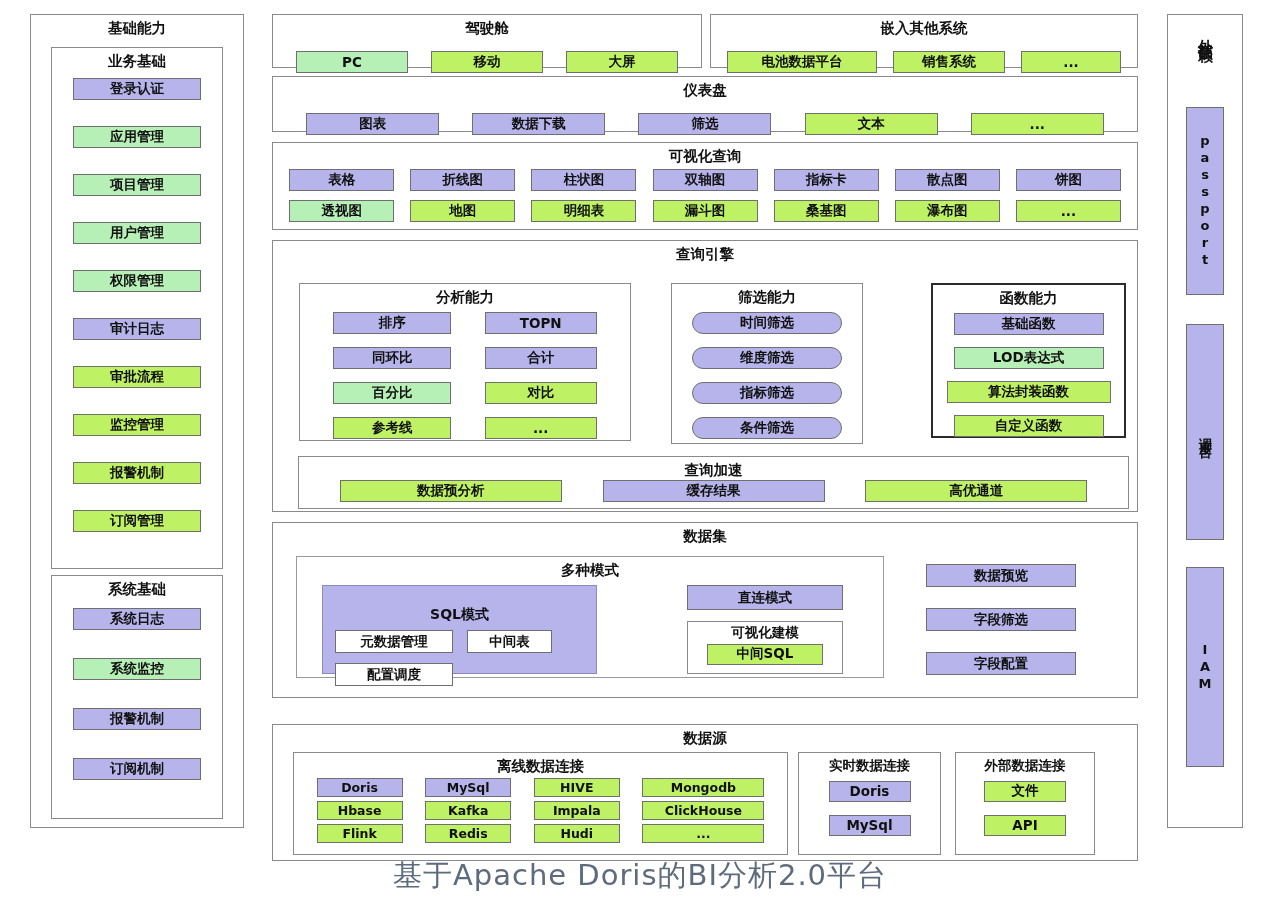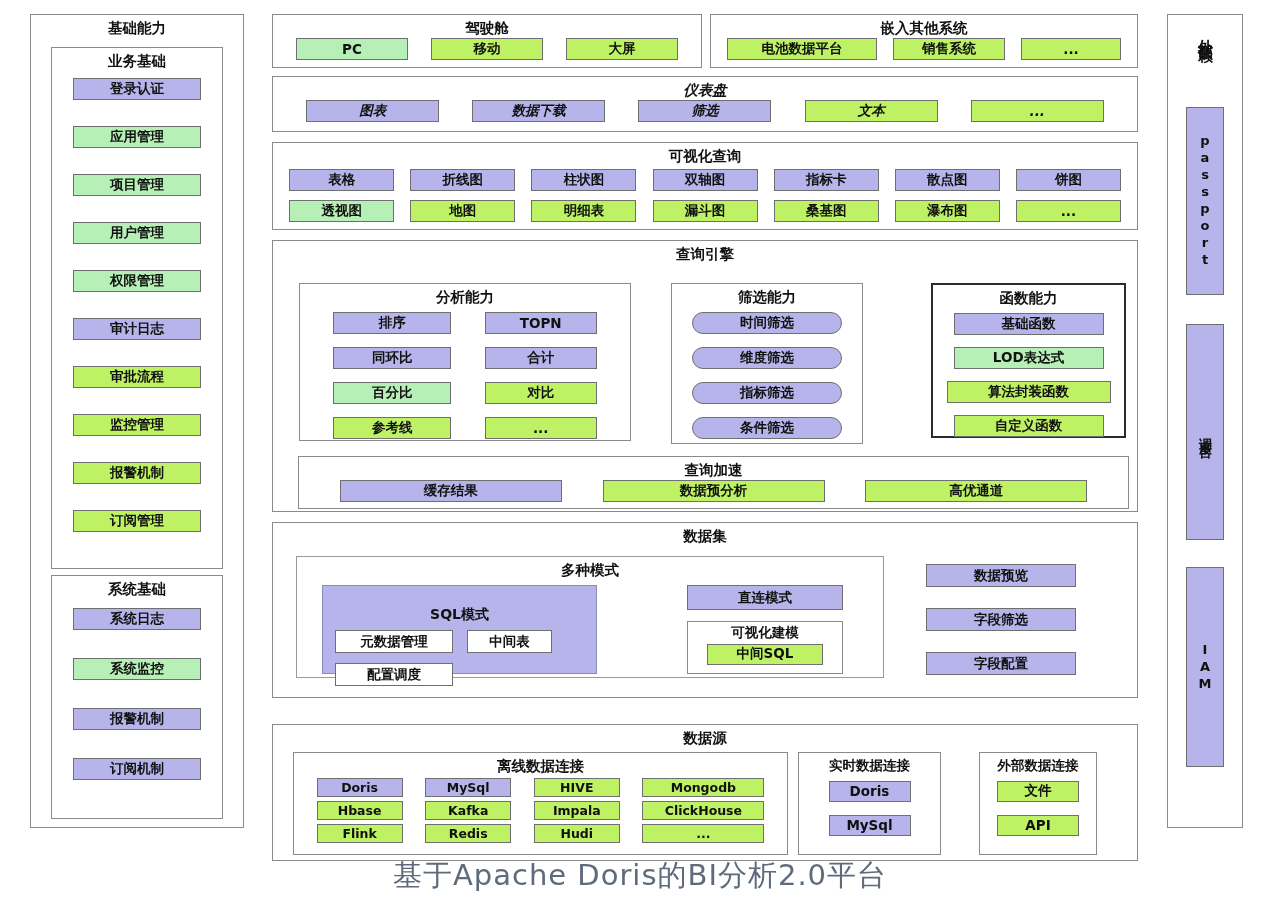--- a/index.html
+++ b/index.html
@@ -40,27 +40,27 @@
            writing-mode:vertical-rl; text-orientation:upright; font-weight:bold; font-size:13px; letter-spacing:2px; }
   .vstack div.vchip:nth-of-type(1) { top:92px;  height:188px; }
   .vstack div.vchip:nth-of-type(2) { top:309px; height:216px; }
   .vstack div.vchip:nth-of-type(3) { top:552px; height:200px; }
 
   
   .middle { position:absolute; left:272px; top:14px; width:866px; }
   .row1 { display:flex; gap:8px; height:54px; }
   .cockpit { width:430px; }
   .embed { flex:1; }
-  .chip-row { display:flex; justify-content:space-evenly; align-items:center; margin-top:1px; }
+  .chip-row { display:flex; justify-content:space-evenly; align-items:center; margin-top:14px; }
   .cockpit .chip { width:112px; }
   .embed div.chip { width:112px; }
   .embed div.chip:nth-of-type(1) { width:150px; }
   .embed div.chip:nth-of-type(3) { width:100px; }
 
-  .dashboard { margin-top:8px; height:56px;font-style:italic; }
+  .dashboard { margin-top:8px; height:56px; }
   .dashboard .chip { width:133px; }
 
   .vq { margin-top:10px; height:88px; }
   .vq-grid { display:grid; grid-template-columns:repeat(7,105px); justify-content:space-evenly;
              row-gap:9px; margin-top:4px; }
 
   .engine { margin-top:10px; height:272px; position:relative; }
   .analysis { position:absolute; left:26px; top:42px; width:332px; height:158px; border:1px solid #8a8a8a; }
   .analysis-grid { display:grid; grid-template-columns:118px 112px; justify-content:space-evenly;
                    row-gap:13px; margin-top:6px; }
@@ -92,21 +92,21 @@
   .dataset-side { position:absolute; left:653px; top:41px; display:flex; flex-direction:column; gap:21px; }
   .dataset-side .chip { width:150px; height:23px; }
 
   .datasource { margin-top:26px; height:137px; position:relative; }
   .offline { position:absolute; left:20px; top:27px; width:495px; height:103px; border:1px solid #8a8a8a; }
   .offline-grid { display:grid; grid-template-columns:86px 86px 86px 122px; justify-content:space-evenly;
                   row-gap:4px; margin-top:3px; }
   .offline-grid .chip { height:19px; font-size:12.5px; }
   .conn { position:absolute; top:27px; height:103px; border:1px solid #8a8a8a; }
   .realtime { left:525px; width:143px; }
-  .external { left:706px; width:118px; }
+  .external { left:682px; width:140px; }
   .conn .vlist { margin-top:7px; gap:13px; }
   .conn .chip { width:82px; height:21px; }
   .conn .sec-title { font-size:13.5px; }
 
   .caption { position:absolute; top:856px; left:0; width:100%; text-align:center;
              font-size:29px; color:#5e6b7c; letter-spacing:1px; }
 </style>
 </head>
 <body>
 
@@ -247,22 +247,22 @@
             <div class="chip green">LOD表达式</div>
             <div class="chip gray">算法封装函数</div>
             <div class="chip gray">自定义函数</div>
           </div>
       </div>
 
       <div class="accel">
         <div class="sec-title">查询加速</div>
         <div class="chip-row">
 
-        <div class="chip purple">缓存结果</div>
-            <div class="chip gray">数据预分析</div>
+        <div class="chip gray">数据预分析</div>
+            <div class="chip purple">缓存结果</div>
             <div class="chip gray">高优通道</div>
           </div>
       </div>
     </div>
 
     <div class="sec dataset">
       <div class="sec-title">数据集</div>
 
       <div class="multimode">
         <div class="sec-title">多种模式</div>

